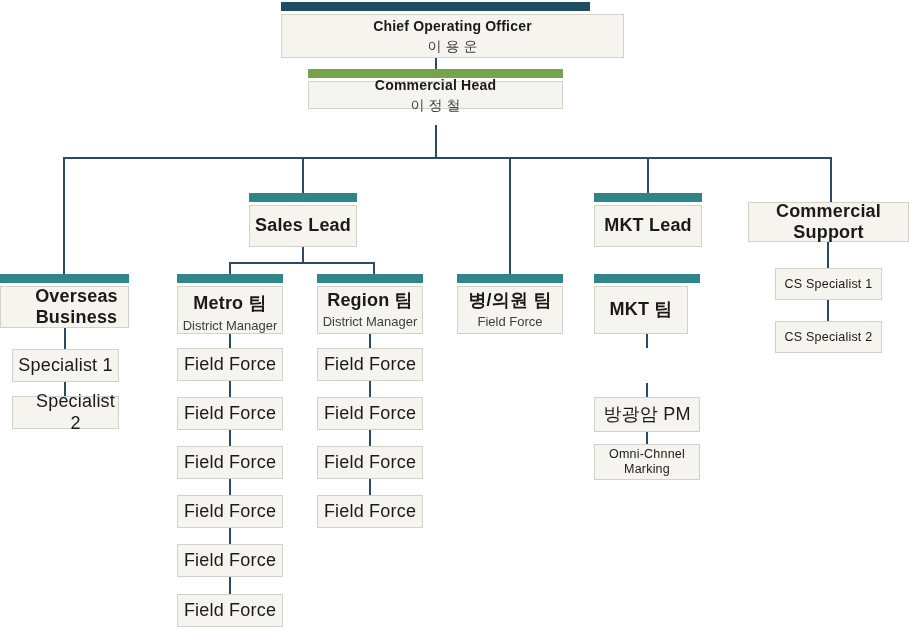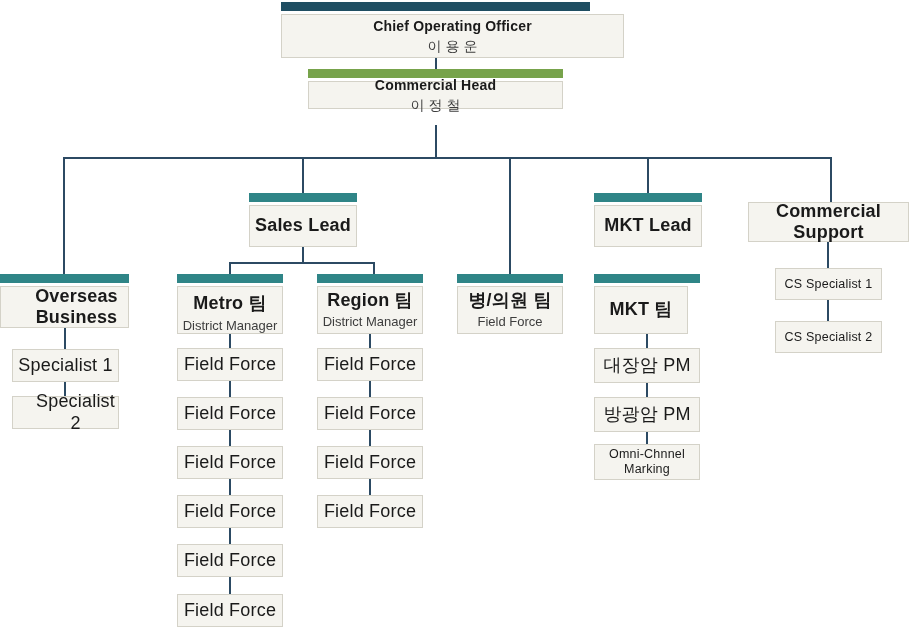--- a/index.html
+++ b/index.html
@@ -169,23 +169,20 @@
   <div class="node" style="left:457px;top:286px;width:106px;height:48px;">
     <span class="t1">병/의원 팀</span>
     <span class="t2">Field Force</span>
   </div>
 
   <div class="cap teal" style="left:594px;top:274px;width:106px;height:9px;"></div>
   <div class="node" style="left:594px;top:286px;width:94px;height:48px;">
     <span class="t1">MKT 팀</span>
   </div>
   <div class="line vline" style="left:646px;top:334px;width:2px;height:14px;"></div>
-  <div class="node plain" style="left:594px;top:348px;width:106px;height:35px;">
-    <span class="t1">대장암 PM</span>
-  </div>
   <div class="line vline" style="left:646px;top:383px;width:2px;height:14px;"></div>
   <div class="node plain" style="left:594px;top:397px;width:106px;height:35px;">
     <span class="t1">방광암 PM</span>
   </div>
   <div class="line vline" style="left:646px;top:432px;width:2px;height:12px;"></div>
   <div class="node plain" style="left:594px;top:444px;width:106px;height:36px;">
     <span class="t1" style="font-size:12.5px;">Omni-Chnnel</span>
     <span class="t1" style="font-size:12.5px;margin-top:0;">Marking</span>
   </div>
 

